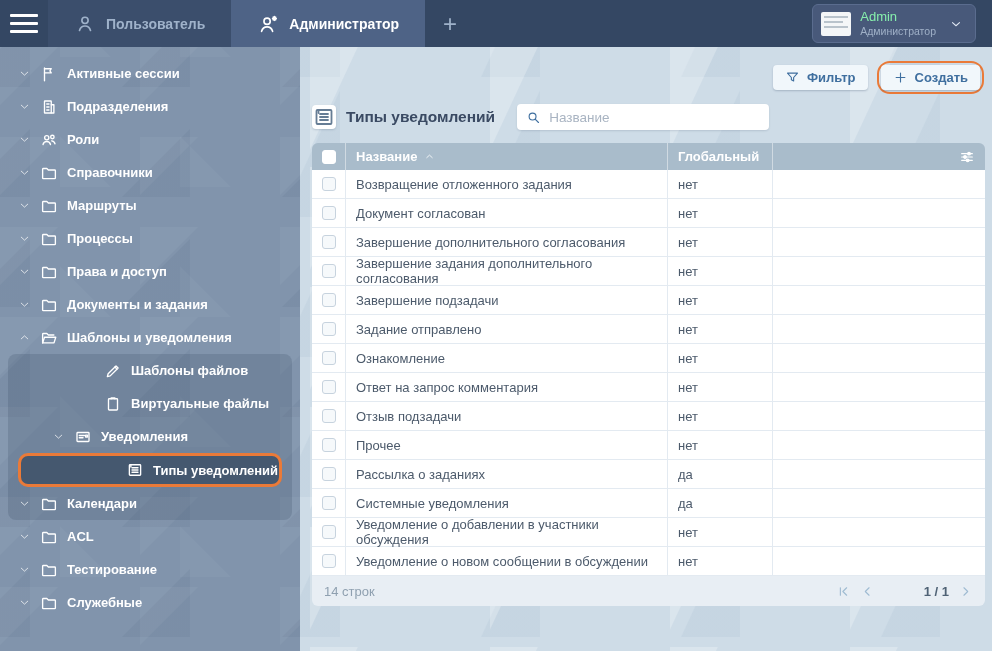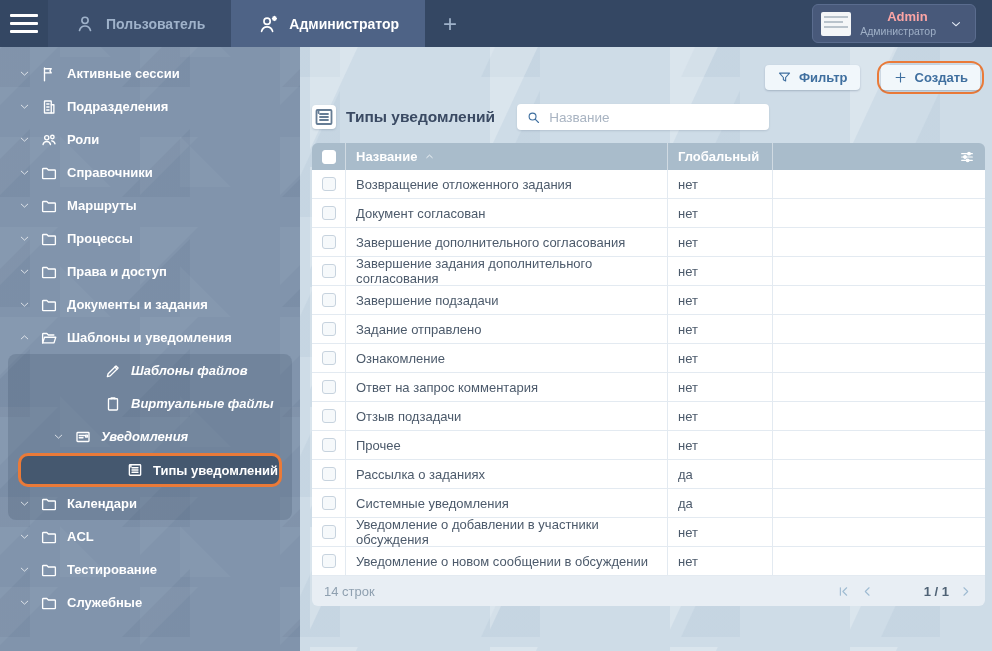--- a/index.html
+++ b/index.html
@@ -13,50 +13,50 @@
   .tab { display:flex; align-items:center; gap:10px; padding:0 26px; font-size:14px; font-weight:700; color:#9fb2ca; background:#3b4e6c; cursor:pointer; }
   .tab svg { width:22px; height:22px; stroke:#9fb2ca; }
   .tab.active { background:#4e6386; color:#ffffff; }
   .tab.active svg { stroke:#ffffff; }
   .newtab { display:flex; align-items:center; padding:0 18px; color:#9fb2ca; font-size:24px; font-weight:400; cursor:pointer; }
   .userbadge { position:absolute; right:16px; top:4px; height:39px; background:#48597a; border:1px solid #5a6c8e; border-radius:6px; display:flex; align-items:center; gap:9px; padding:0 12px 0 8px; cursor:pointer; }
   .avatar { width:30px; height:24px; background:#f4f6f8; border-radius:2px; position:relative; overflow:hidden; }
   .avatar i { position:absolute; left:3px; right:3px; height:2px; background:#b9c3cc; }
   .avatar i:nth-child(1){top:4px;} .avatar i:nth-child(2){top:9px; right:8px;} .avatar i:nth-child(3){top:14px;}
   .user-meta { display:flex; flex-direction:column; line-height:1.15; }
-  .user-name { color:#fca5a5; font-size:13px; font-weight:700;margin-left:27px; }
+  .user-name { color:#86efac; font-size:13px; font-weight:400; }
   .user-role { color:#9fb0c7; font-size:10.5px; }
   .userbadge .chev { width:14px; height:14px; stroke:#dfe7f2; margin-left:4px; }
 
   
   .sidebar { position:absolute; top:47px; left:0; width:300px; height:604px;
     background:
       linear-gradient(135deg, rgba(255,255,255,0.045) 25%, transparent 25.5%) 0 0/140px 90px,
       linear-gradient(315deg, rgba(35,55,80,0.06) 25%, transparent 25.5%) 30px 40px/160px 110px,
       linear-gradient(45deg, rgba(255,255,255,0.035) 20%, transparent 20.5%) 60px 10px/120px 130px,
       #8194ac; }
   .side-backdrop { position:absolute; left:8px; top:307px; width:284px; height:166px; background:rgba(34,52,76,0.16); border-radius:8px; }
   .nav { position:absolute; top:10px; left:0; width:300px; }
   .nav-item { position:relative; height:33px; display:flex; align-items:center; gap:9px; color:#fff; font-size:13px; font-weight:700; cursor:pointer; }
   .nav-item .chev { width:13px; height:13px; stroke:rgba(255,255,255,0.75); flex:0 0 13px; }
   .nav-item .nico { width:18px; height:18px; stroke:#fff; flex:0 0 18px; }
   .nav-item .nico svg, .nav-item .chev svg { width:100%; height:100%; }
   .nav-item.lvl0 { padding-left:18px; }
-  .nav-item.lvl1 { padding-left:82px;font-style:italic; }
+  .nav-item.lvl1 { padding-left:82px; }
   .nav-item.lvl1.chev-has { padding-left:52px; }
   .nav-item.lvl2 { padding-left:104px; }
   .nav-item.selected { margin:0 18px; padding-left:83px; background:#45586f; border:3px solid #ea7a38; border-radius:10px; height:34px; }
 
   
   .main { position:absolute; top:47px; left:300px; width:692px; height:604px;
     background:
       linear-gradient(115deg, rgba(255,255,255,0.25) 20%, transparent 20.5%) 10px 0/180px 120px,
       linear-gradient(295deg, rgba(160,185,205,0.18) 22%, transparent 22.5%) 40px 30px/200px 140px,
       #cedce7; }
-  .toolbar { position:absolute; top:14px; right:8px; display:flex; align-items:center; gap:17px; }
+  .toolbar { position:absolute; top:14px; right:8px; display:flex; align-items:center; gap:9px; }
   .btn { display:flex; align-items:center; gap:7px; height:25px; padding:0 12px; background:#f1f7fb; border:none; border-radius:4px; color:#3f6f9f; font-family:"Liberation Sans",sans-serif; font-size:13px; font-weight:700; box-shadow:0 1px 2px rgba(40,60,90,0.25); cursor:pointer; }
   .btn svg { width:15px; height:15px; stroke:#3f6f9f; }
   .create-ring { border:2.5px solid #ea7a38; border-radius:13px; padding:2px; display:flex; }
 
   .content-head { position:absolute; top:57px; left:12px; display:flex; align-items:center; }
   .title-icon { width:24px; height:24px; background:#fff; border-radius:4px; display:flex; align-items:center; justify-content:center; box-shadow:0 1px 2px rgba(40,60,90,0.18); }
   .title-icon svg { width:16px; height:16px; stroke:#667d95; }
   .page-title { margin-left:10px; font-size:15.5px; font-weight:700; color:#3a4a63; }
   .searchbox { margin-left:22px; width:252px; height:26px; background:#fff; border-radius:4px; display:flex; align-items:center; padding:0 9px; box-shadow:0 1px 2px rgba(40,60,90,0.15); }
   .searchbox svg { width:15px; height:15px; stroke:#3f6f9f; flex:0 0 15px; }

